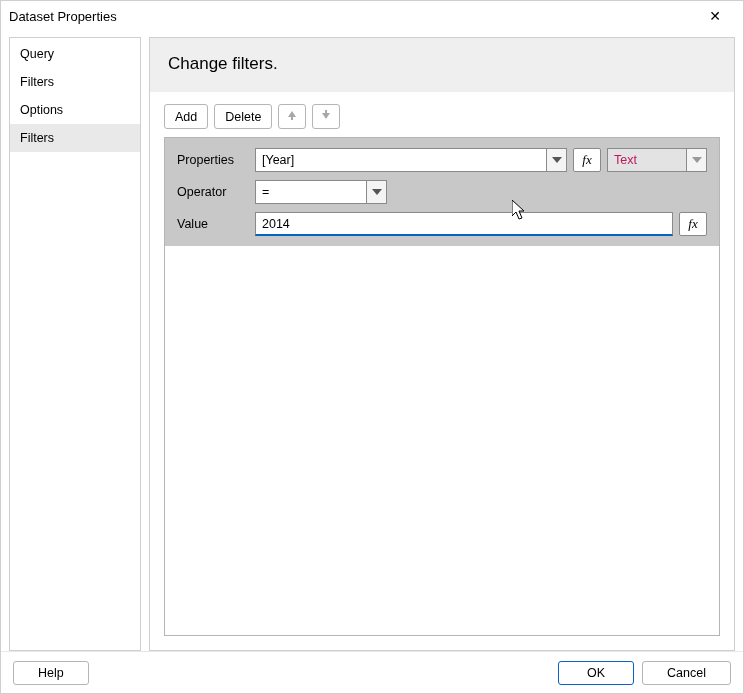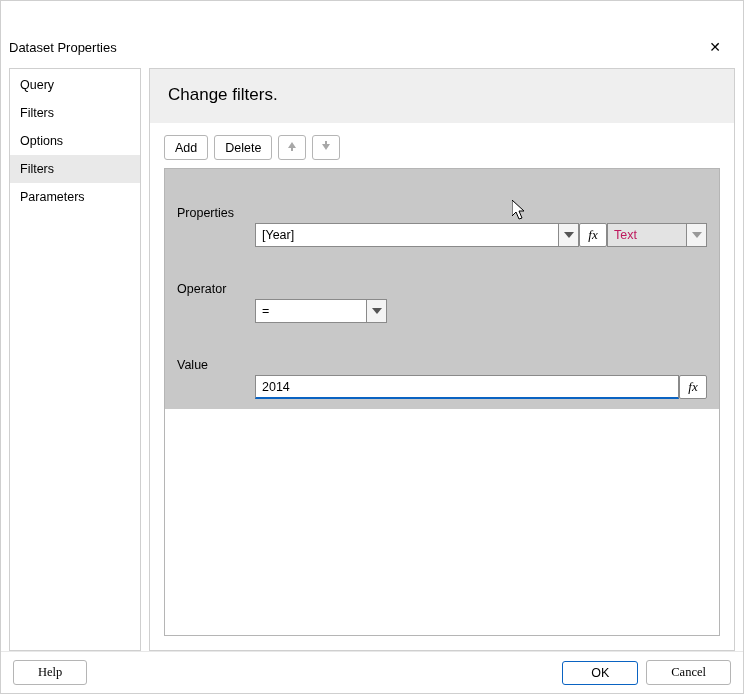--- a/index.html
+++ b/index.html
@@ -14,21 +14,20 @@
   }
   .window {
     width: 744px; height: 694px;
     display: flex; flex-direction: column;
     border: 1px solid #cfcfcf;
   }
   .titlebar {
     height: 30px;
     display: flex; align-items: center;
     padding: 0 8px 0 8px;
-    margin-top: 31px;
   }
   .titlebar .title { flex: 1; font-size: 13px; }
   .close-btn {
     width: 40px; height: 30px;
     display: flex; align-items: center; justify-content: center;
     font-size: 14px;
     cursor: default;
   }
   .body-row {
     flex: 1;
@@ -95,21 +94,21 @@
   .filter-row {
     background: #c8c8c8;
     padding: 10px 12px 10px 12px;
     display: grid;
     grid-template-columns: 70px 1fr;
     row-gap: 8px;
     column-gap: 8px;
     align-items: center;
   }
   .label { font-size: 12.5px; }
-  .expr-line { display: flex; align-items: flex-start; margin-top: 44px; }
+  .expr-line { display: flex; gap: 6px; align-items: flex-start; }
   .combo {
     position: relative;
     display: flex; align-items: stretch;
     background: #fff;
     border: 1px solid #8a8a8a;
     height: 24px;
   }
   .combo input {
     border: 0; outline: none; padding: 0 6px; font: inherit; flex: 1;
     min-width: 0;
@@ -147,21 +146,21 @@
     padding: 0 12px;
     gap: 8px;
     border-top: 1px solid #e8e8e8;
   }
   .footer .spacer { flex: 1; }
   .btn.primary {
     border-color: #0a63c2;
     padding-left: 28px; padding-right: 28px;
   }
   .btn.wide {
-    padding-left: 24px; padding-right: 24px; font-family: Liberation Serif, serif;
+    padding-left: 24px; padding-right: 24px;
   }
   .cursor-overlay {
     position: absolute;
     left: 512px; top: 200px;
     pointer-events: none;
   }
   svg.caret-svg { width: 10px; height: 6px; }
 </style>
 </head>
 <body>
@@ -175,21 +174,20 @@
     </div>
   </div>
 
   <div class="body-row">
 
     <div class="sidebar">
       <div class="side-item"><span>Query</span></div>
       <div class="side-item"><span>Filters</span></div>
       <div class="side-item"><span>Options</span></div>
       <div class="side-item selected"><span>Filters</span></div>
-      <div class="side-item"><span>Parameters</span></div>
     </div>
 
     <div class="main">
       <div class="header">Change filters.</div>
 
       <div class="content">
 
         <div class="toolbar">
           <button class="btn">Add</button>
           <button class="btn">Delete</button>

